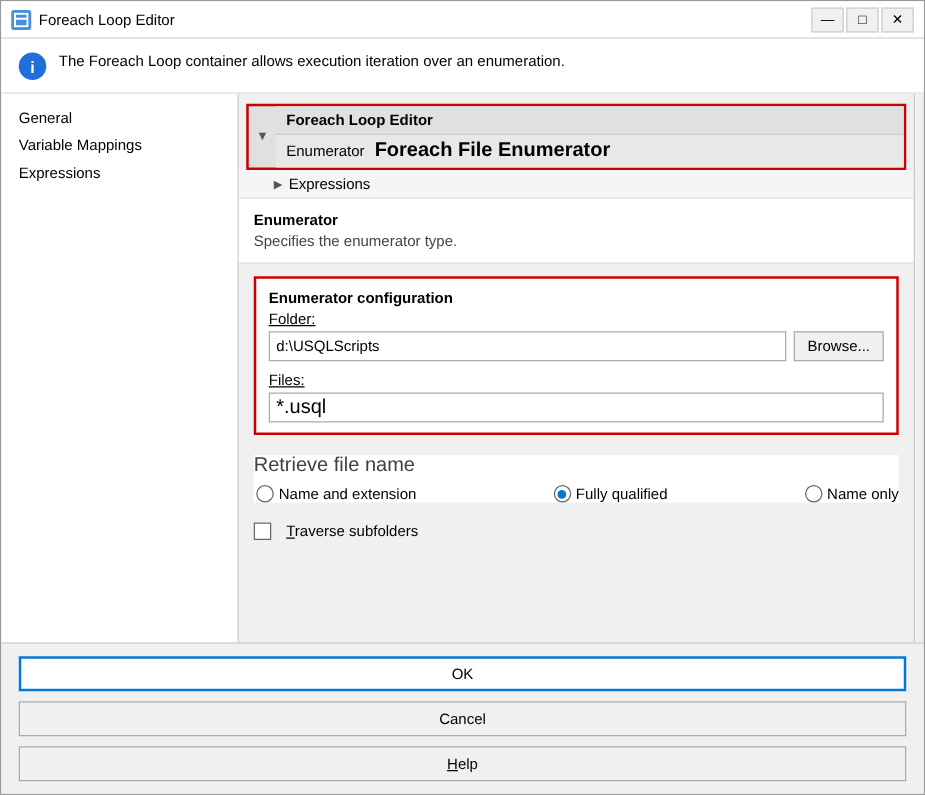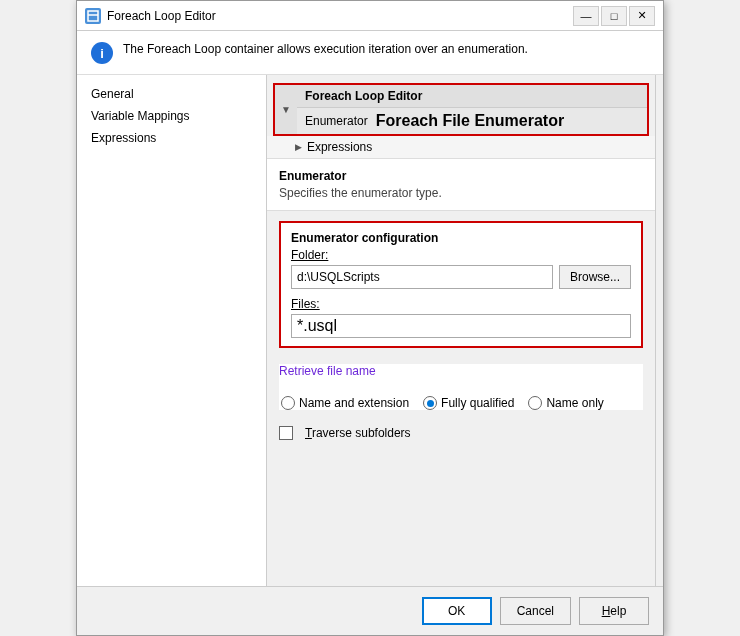--- a/index.html
+++ b/index.html
@@ -8,21 +8,21 @@
       font-size: 12px;
       background: #f0f0f0;
       display: flex;
       justify-content: center;
       align-items: center;
       width: 740px;
       height: 636px;
       overflow: hidden;
     }
     .window {
-      width: 588px;
+      width: 740px;
       height: 636px;
       background: #f0f0f0;
       border: 1px solid #999;
       display: flex;
       flex-direction: column;
       box-shadow: 2px 2px 8px rgba(0,0,0,0.3);
     }
     .title-bar {
       background: #fff;
       height: 30px;
@@ -184,29 +184,30 @@
       border: 1px solid #aaa;
       padding: 2px 5px;
       font-size: 16px;
       background: #fff;
     }
     .retrieve-section {
       margin: 6px 12px;
       background: #fff;
     }
     .retrieve-title {
-      font-size: 12px;
-      color: #6d28d9;
-      margin-bottom: 18px;
+      font-size: 16px;
+      color: #404040;
+      margin-bottom: 6px;
     }
     .radio-group {
       display: flex;
       align-items: center;
       gap: 14px;
       padding-left: 2px;
+      justify-content: space-between;
     }
     .radio-option {
       display: flex;
       align-items: center;
       gap: 4px;
       cursor: pointer;
     }
     .radio-circle {
       width: 14px;
       height: 14px;
@@ -248,20 +249,21 @@
     }
     .checkbox-label u { text-decoration: underline; }
     .footer {
       background: #f0f0f0;
       border-top: 1px solid #ccc;
       padding: 10px 14px;
       display: flex;
       justify-content: flex-end;
       gap: 8px;
       flex-shrink: 0;
+      flex-direction: column;
     }
     .footer-btn {
       height: 28px;
       min-width: 70px;
       padding: 0 16px;
       background: #f0f0f0;
       border: 1px solid #aaa;
       cursor: pointer;
       font-size: 12px;
       color: #000;

